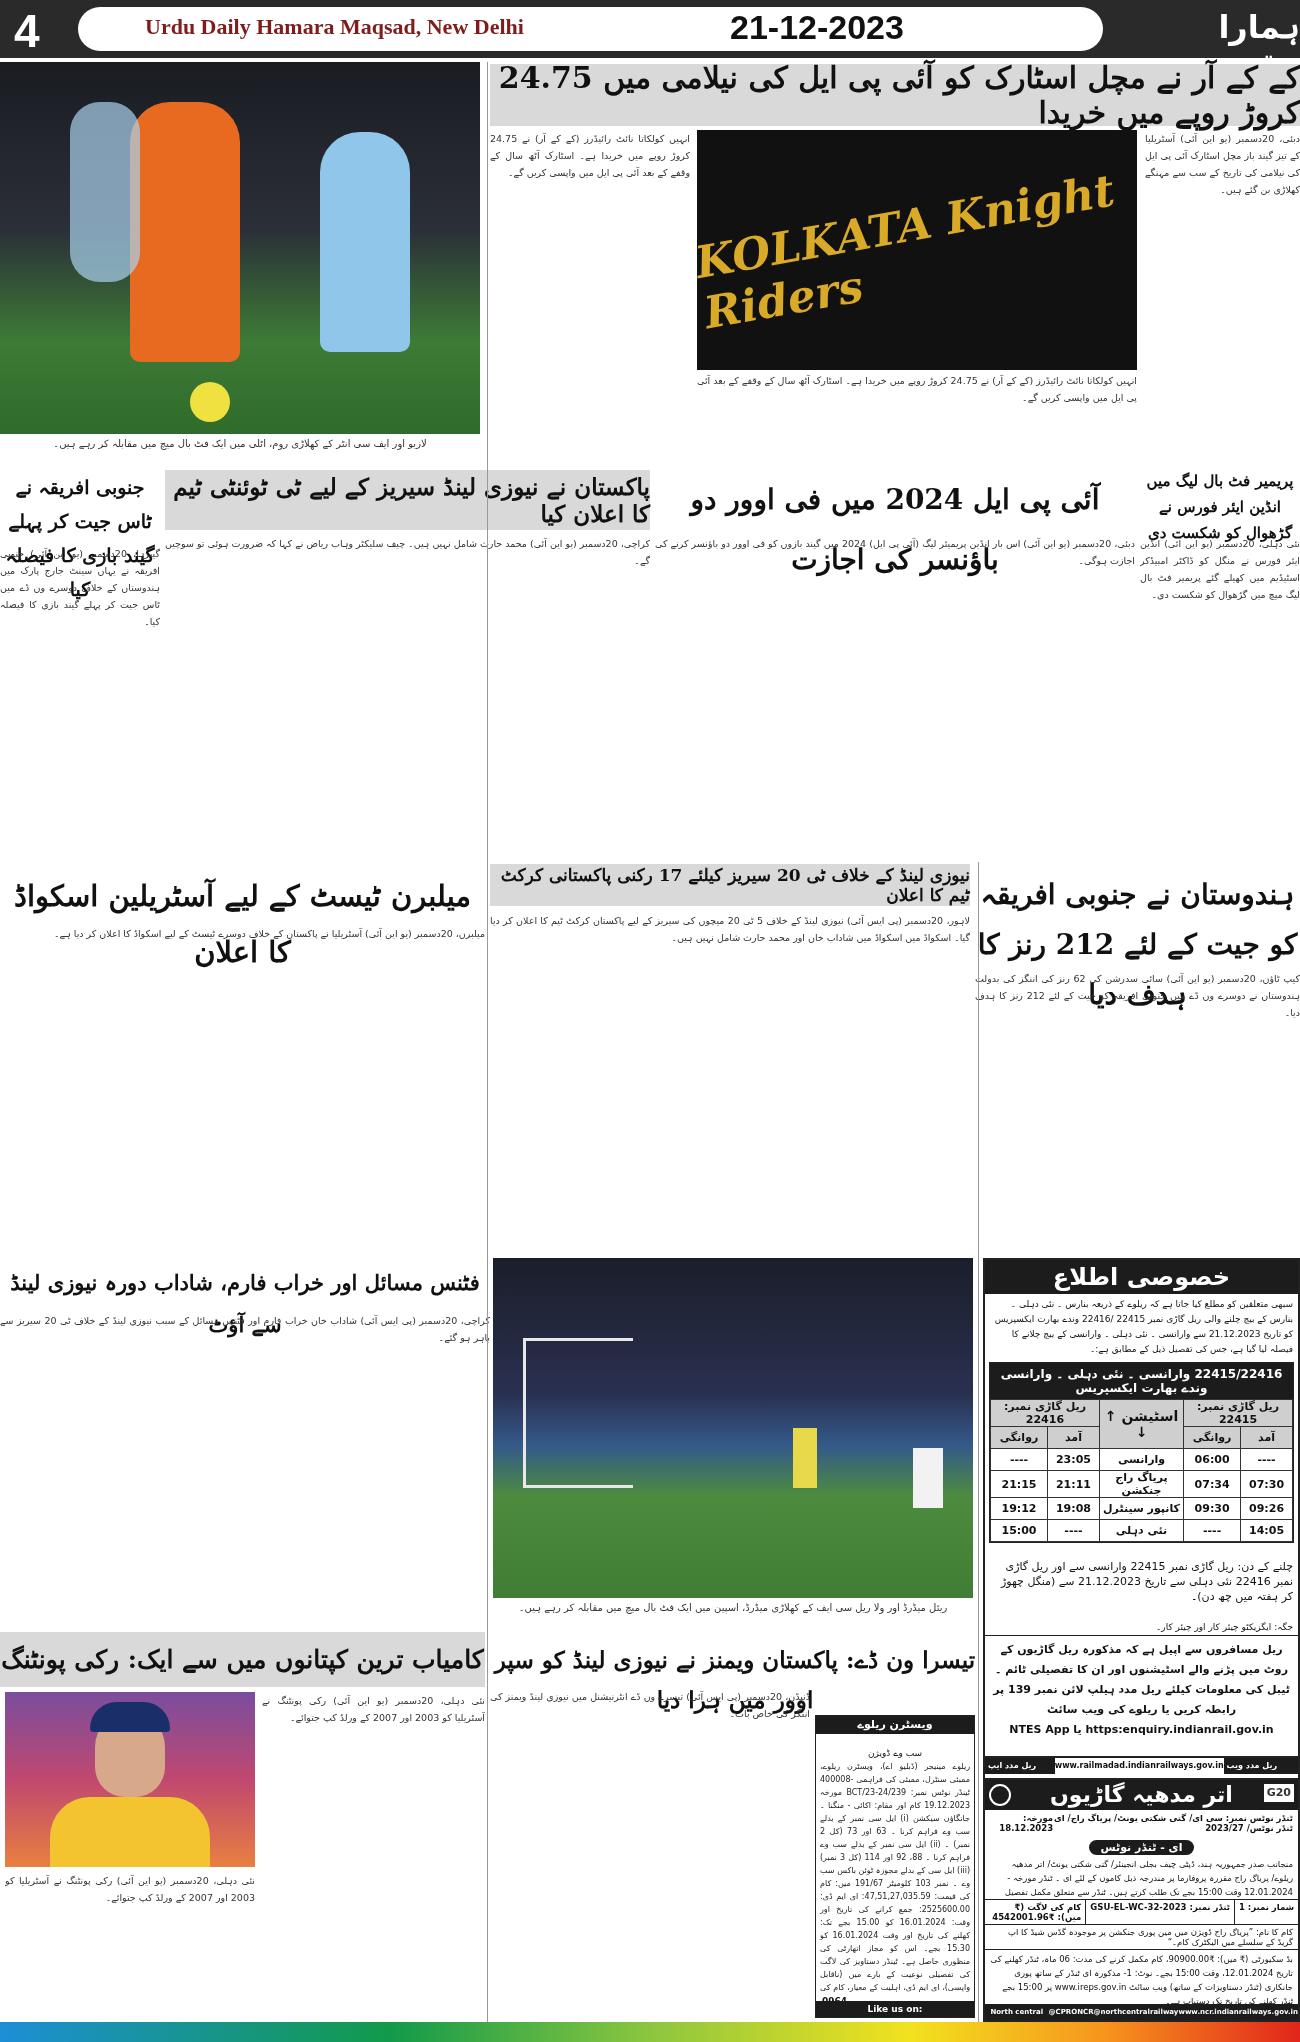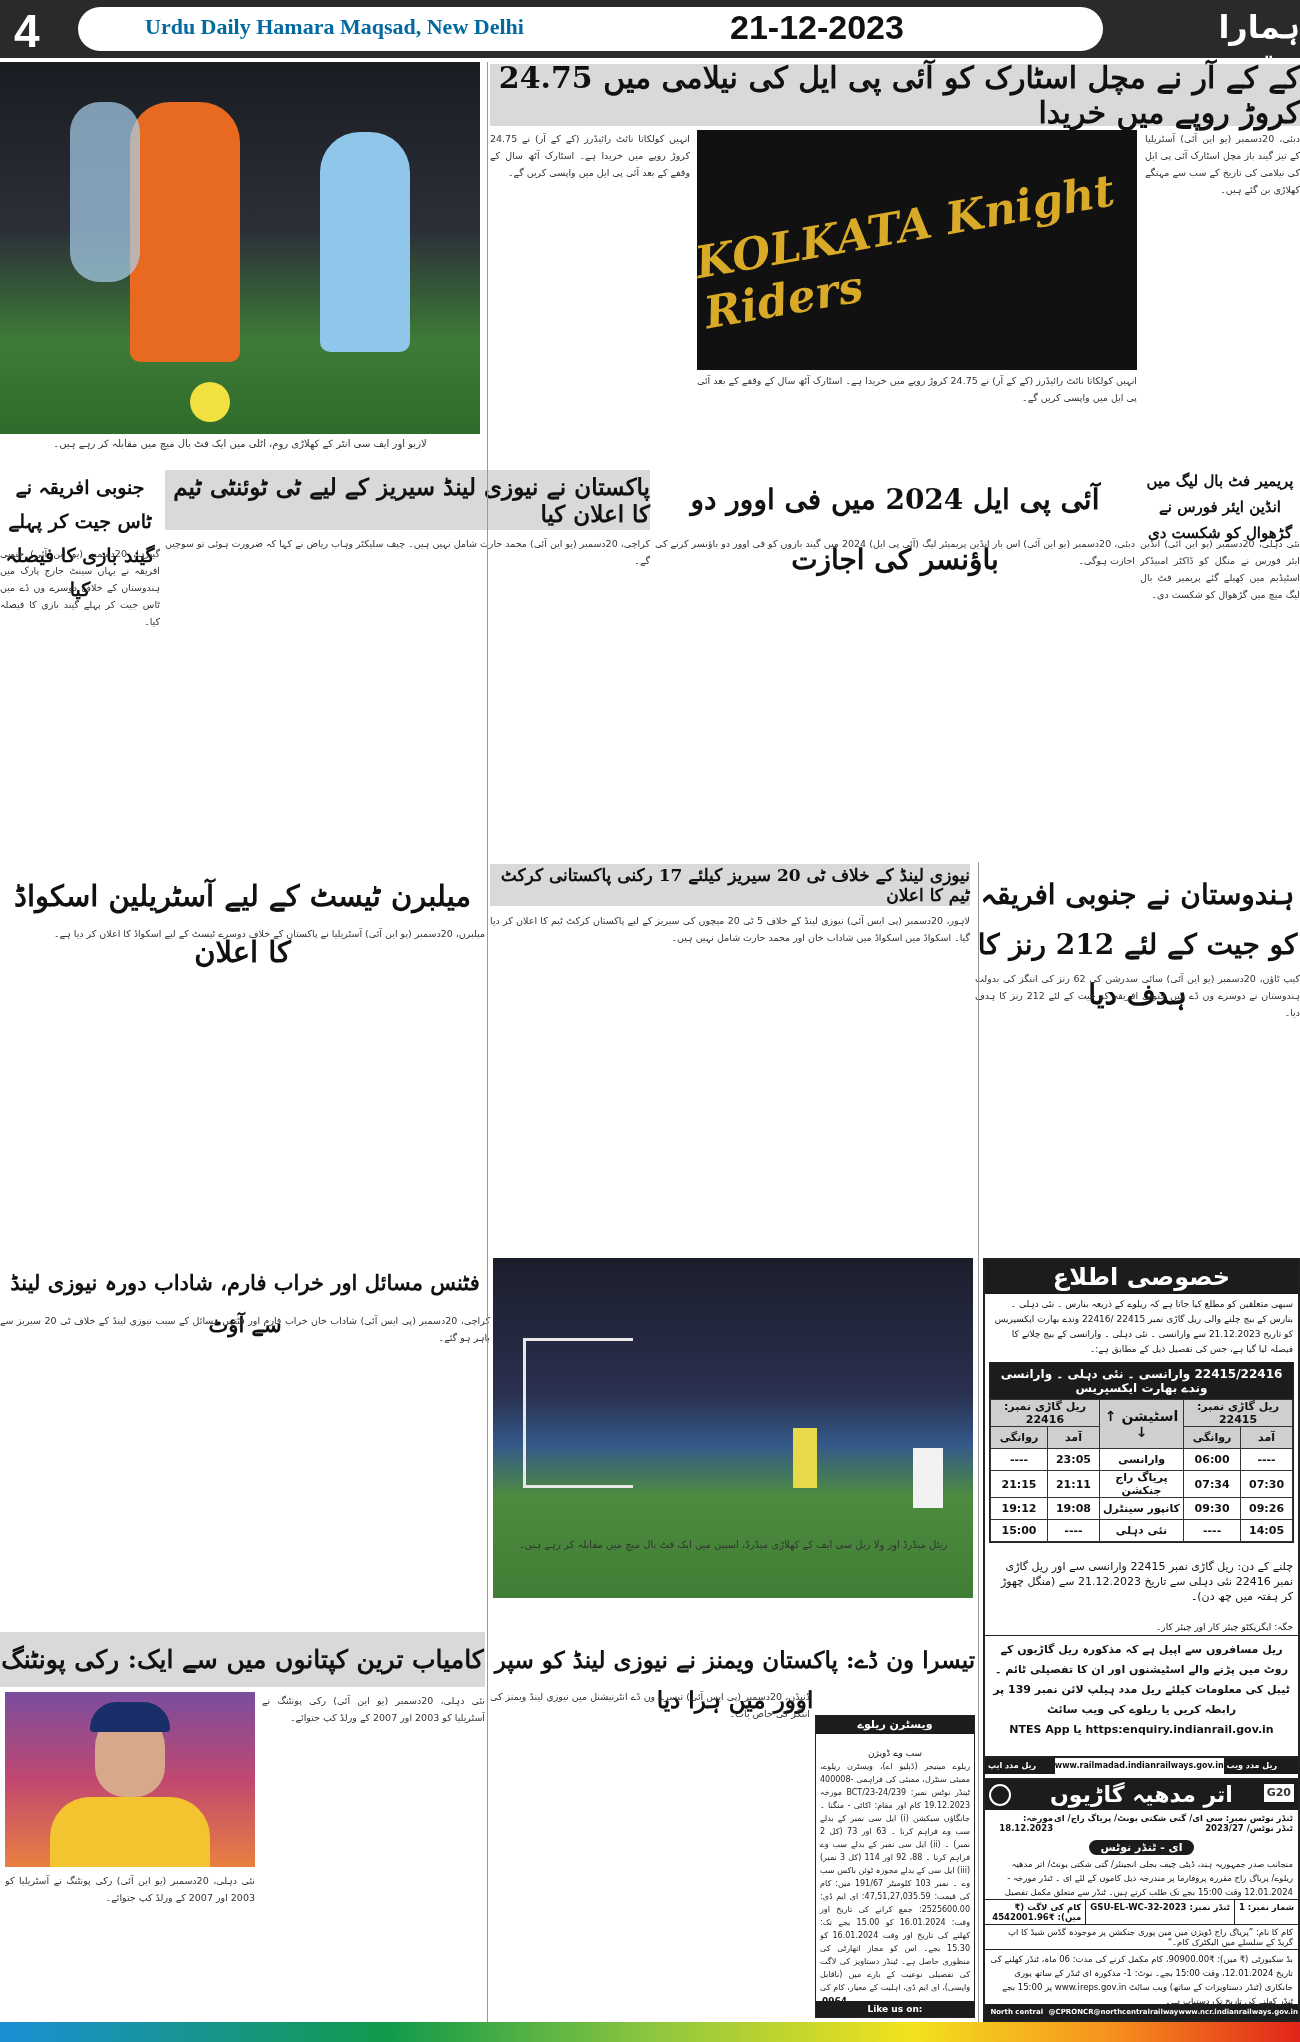--- a/index.html
+++ b/index.html
@@ -2,21 +2,21 @@
 <html><head>
 <meta charset="utf-8">
 <style>
 *{box-sizing:border-box;margin:0;padding:0}
 body{width:1300px;height:2042px;background:#fff;font-family:"DejaVu Sans",sans-serif;position:relative;overflow:hidden;color:#111}
 .abs{position:absolute}
 
 #mast{left:0;top:0;width:1300px;height:58px;background:#2a2a2a}
 #mast .inner{position:absolute;left:78px;top:7px;width:1025px;height:44px;background:#fff;border-radius:30px 30px 30px 30px}
 #pageno{left:14px;top:4px;font-family:"Liberation Sans",sans-serif;font-weight:bold;font-size:46px;color:#fff}
-#paper-name{left:145px;top:14px;font-family:"Liberation Serif",serif;font-weight:bold;font-size:22px;color:#0369a1}
+#paper-name{left:145px;top:14px;font-family:"Liberation Serif",serif;font-weight:bold;font-size:22px;color:#7f1d1d}
 #paper-date{left:730px;top:8px;font-family:"Liberation Sans",sans-serif;font-weight:bold;font-size:34px;color:#111}
 #logo{left:1135px;top:8px;font-size:32px;color:#fff;font-weight:bold;direction:rtl}
 .rtl{direction:rtl;text-align:right}
 .headline{background:#d9d9d9;font-family:"DejaVu Serif",serif;font-weight:bold;color:#111;display:flex;align-items:center;justify-content:center;direction:rtl}
 .plainhead{font-family:"DejaVu Serif",serif;font-weight:bold;color:#111;direction:rtl;text-align:center}
 .col{font-size:9.5px;line-height:17px;color:#333;direction:rtl;text-align:justify;overflow:hidden}
 .caption{font-size:10px;color:#333;direction:rtl;text-align:center}
 .photo{overflow:hidden}
 .vrule{position:absolute;width:1px;background:#999}
 
@@ -74,21 +74,21 @@
 <div class="abs col" style="left:975px;top:970px;width:325px;height:275px">کیپ ٹاؤن، 20دسمبر (یو این آئی) سائی سدرشن کی 62 رنز کی اننگز کی بدولت ہندوستان نے دوسرے ون ڈے میں جنوبی افریقہ کو جیت کے لئے 212 رنز کا ہدف دیا۔</div>
 
 <div class="abs plainhead" style="left:0;top:1262px;width:490px;font-size:21px;line-height:42px">فٹنس مسائل اور خراب فارم، شاداب دورہ نیوزی لینڈ سے آؤٹ</div>
 <div class="abs col" style="left:0;top:1312px;width:490px;height:300px">کراچی، 20دسمبر (پی ایس آئی) شاداب خان خراب فارم اور فٹنس مسائل کے سبب نیوزی لینڈ کے خلاف ٹی 20 سیریز سے باہر ہو گئے۔</div>
 
 <div class="abs photo" style="left:493px;top:1258px;width:480px;height:340px;background:linear-gradient(180deg,#1b1e2a 0%,#2a3050 40%,#34598a 55%,#4d8b3f 70%,#3f7e34 100%)">
   <div class="abs" style="left:30px;top:80px;width:110px;height:150px;border:3px solid #e8e8e8;border-right:none"></div>
   <div class="abs" style="left:300px;top:170px;width:24px;height:60px;background:#e8d94a"></div>
   <div class="abs" style="left:420px;top:190px;width:30px;height:60px;background:#f2f2f2"></div>
 </div>
-<div class="abs caption" style="left:493px;top:1539px;width:480px">ریئل میڈرڈ اور ولا ریل سی ایف کے کھلاڑی میڈرڈ، اسپین میں ایک فٹ بال میچ میں مقابلہ کر رہے ہیں۔</div>
+<div class="abs caption" style="left:493px;top:1602px;width:480px">ریئل میڈرڈ اور ولا ریل سی ایف کے کھلاڑی میڈرڈ، اسپین میں ایک فٹ بال میچ میں مقابلہ کر رہے ہیں۔</div>
 
 <div class="abs headline" style="left:0;top:1632px;width:485px;height:55px;font-size:25px">کامیاب ترین کپتانوں میں سے ایک: رکی پونٹنگ</div>
 <div class="abs photo" style="left:5px;top:1692px;width:250px;height:175px;background:linear-gradient(180deg,#7a4d9e 0%,#c04870 50%,#e88040 100%)">
   <div class="abs" style="left:90px;top:20px;width:70px;height:85px;background:#d8a88a;border-radius:35px 35px 30px 30px"></div>
   <div class="abs" style="left:85px;top:10px;width:80px;height:30px;background:#1a2f6a;border-radius:30px 30px 4px 4px"></div>
   <div class="abs" style="left:45px;top:105px;width:160px;height:80px;background:#f4c430;border-radius:40px 40px 0 0"></div>
 </div>
 <div class="abs col" style="left:262px;top:1692px;width:223px;height:330px">نئی دہلی، 20دسمبر (یو این آئی) رکی پونٹنگ نے آسٹریلیا کو 2003 اور 2007 کے ورلڈ کپ جتوائے۔</div>
 <div class="abs col" style="left:5px;top:1872px;width:250px;height:150px">نئی دہلی، 20دسمبر (یو این آئی) رکی پونٹنگ نے آسٹریلیا کو 2003 اور 2007 کے ورلڈ کپ جتوائے۔</div>
 

